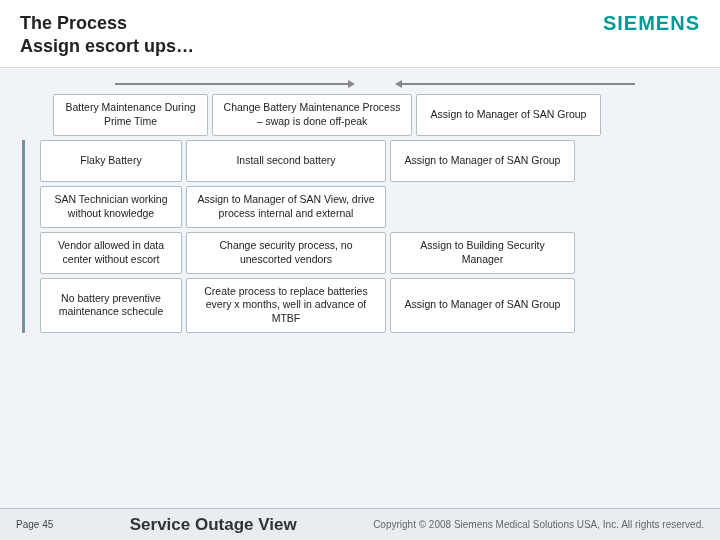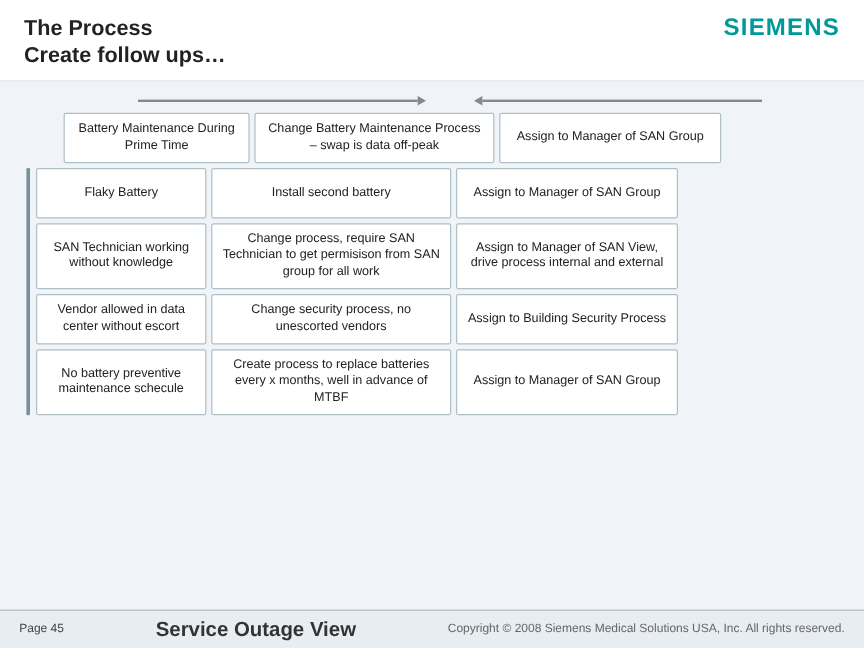--- a/index.html
+++ b/index.html
@@ -107,21 +107,21 @@
       flex-shrink: 0;
     }
     .bracket-line {
       width: 3px;
       background: #78909c;
       margin: 0 auto;
       border-radius: 1px;
     }
     .indent-rows-wrapper {
       display: flex;
-      gap: 0;
+      gap: 10px;
       justify-content: space-between;
     }
     .indent-rows-content {
       flex: 1;
       display: flex;
       flex-direction: column;
       gap: 4px;
     }
     .indent-grid-row {
       display: grid;
@@ -155,67 +155,66 @@
     }
   </style>
 </head>
 <body>
 
 <div class="page">
 
   <div class="header">
     <div class="header-title">
       <span>The Process</span><br>
-      <span>Create follow ups…</span>
+      <span>Assign escort ups…</span>
     </div>
     <div class="siemens-logo">SIEMENS</div>
   </div>
 
   <div class="content">
 
     <div class="top-arrows">
       <div class="horiz-arrow">
         <div class="horiz-line" style="width:160px;"></div>
         <div class="arr-right"></div>
         <div style="width:40px;"></div>
         <div class="arr-left"></div>
         <div class="horiz-line" style="width:160px;"></div>
       </div>
     </div>
 
     <div class="grid-row" style="margin-bottom:4px;">
       <div class="cell">Battery Maintenance During Prime Time</div>
-      <div class="cell">Change Battery Maintenance Process – swap is data off-peak</div>
+      <div class="cell">Change Battery Maintenance Process – swap is done off-peak</div>
       <div class="cell">Assign to Manager of SAN Group</div>
     </div>
 
     <div class="indent-rows-wrapper">
 
       <div class="bracket-col">
         <div class="bracket-line"></div>
       </div>
 
       <div class="indent-rows-content">
 
         <div class="indent-grid-row">
           <div class="cell">Flaky Battery</div>
           <div class="cell">Install second battery</div>
           <div class="cell">Assign to Manager of SAN Group</div>
         </div>
 
         <div class="indent-grid-row">
           <div class="cell">SAN Technician working without knowledge</div>
-          <div class="cell">Change process, require SAN Technician to get permisison from SAN group for all work</div>
           <div class="cell">Assign to Manager of SAN View, drive process internal and external</div>
         </div>
 
         <div class="indent-grid-row">
           <div class="cell">Vendor allowed in data center without escort</div>
           <div class="cell">Change security process, no unescorted vendors</div>
-          <div class="cell">Assign to Building Security Process</div>
+          <div class="cell">Assign to Building Security Manager</div>
         </div>
 
         <div class="indent-grid-row">
           <div class="cell">No battery preventive maintenance schecule</div>
           <div class="cell">Create process to replace batteries every x months, well in advance of MTBF</div>
           <div class="cell">Assign to Manager of SAN Group</div>
         </div>
       </div>
     </div>
 

